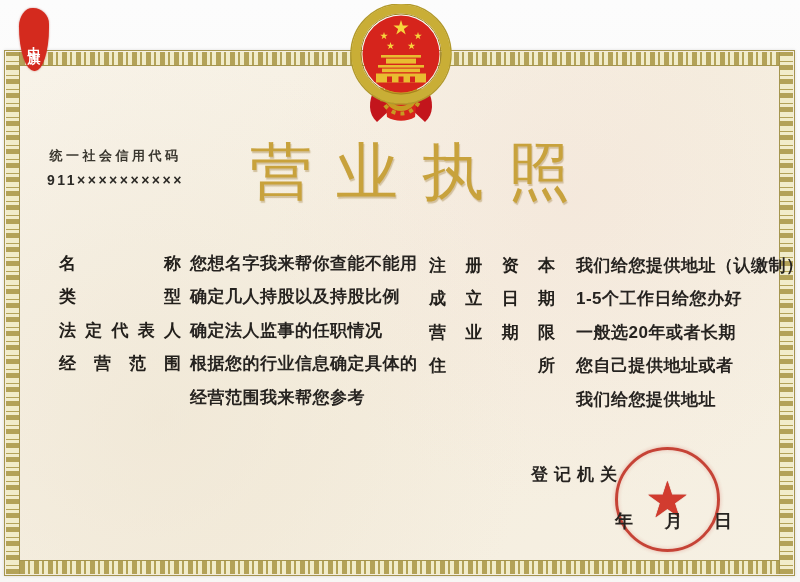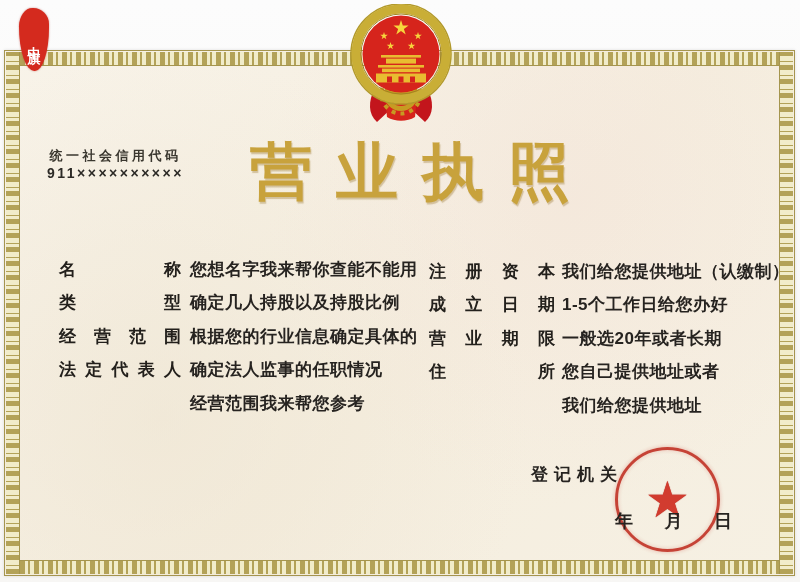--- a/index.html
+++ b/index.html
@@ -26,35 +26,35 @@
     background:repeating-linear-gradient(0deg,#b3a258 0 5px,#f1ecca 5px 8px,#b3a258 8px 9.5px,#f1ecca 9.5px 14px);}
   .band-top{top:2px;border-bottom:1px solid #a5954e;}
   .band-bottom{bottom:2px;border-top:1px solid #a5954e;}
   .band-left{left:2px;border-right:1px solid #a5954e;}
   .band-right{right:2px;border-left:1px solid #a5954e;}
 
   
   .emblem{position:absolute;left:340px;top:-46px;width:114px;height:122px;z-index:4;}
   .title{
     position:absolute;left:246px;top:80px;z-index:3;
-    font-size:62px;font-weight:700;letter-spacing:24px;white-space:nowrap;
+    font-size:62px;font-weight:400;letter-spacing:24px;white-space:nowrap;
     color:#c8a23c;text-shadow:1px 2px 1px rgba(145,108,32,.35);
   }
   .code-block{position:absolute;left:43px;top:97px;z-index:3;color:#2c2a26;text-align:center;}
   .code-label{font-size:13px;font-weight:700;letter-spacing:3.5px;color:#3a372f;}
-  .code-value{font-size:14px;font-weight:700;letter-spacing:2.5px;margin-top:0;color:#2c2a26;}
+  .code-value{font-size:14px;font-weight:700;letter-spacing:2.5px;margin-top:7px;color:#2c2a26;}
 
   
   .col{position:absolute;z-index:3;color:#262320;font-size:17px;font-weight:700;}
   .col-left{left:55px;top:197px;width:352px;}
   .col-right{left:425px;top:199px;width:360px;}
-  .frow{display:flex;align-items:flex-end;height:33.5px;line-height:22px;}
+  .frow{display:flex;align-items:center;height:33.5px;line-height:22px;}
   .lbl{text-align:justify;text-align-last:justify;flex:none;color:#23201c;}
   .col-left .lbl{width:122px;margin-right:9px;}
-  .col-right .lbl{width:126px;margin-right:7px;}
+  .col-right .lbl{width:126px;margin-right:21px;}
   .val{white-space:nowrap;letter-spacing:.5px;}
   .cont .lbl{visibility:hidden;}
 
   
   .reg-label{position:absolute;left:516px;top:413px;z-index:3;font-size:17px;font-weight:700;
     letter-spacing:6px;color:#262320;white-space:nowrap;margin-left:11px;}
   .seal{position:absolute;left:611px;top:397px;width:99px;height:99px;z-index:2;
     border:3.5px solid #c23528;border-radius:50%;opacity:.92;
     box-shadow:0 0 4px rgba(194,53,40,.35), inset 0 0 4px rgba(194,53,40,.25);
     display:flex;align-items:center;justify-content:center;}
@@ -139,26 +139,26 @@
     <div class="col col-left">
       <div class="frow">
         <span class="lbl">名称</span>
         <span class="val">您想名字我来帮你查能不能用</span>
       </div>
       <div class="frow">
         <span class="lbl">类型</span>
         <span class="val">确定几人持股以及持股比例</span>
       </div>
       <div class="frow">
+        <span class="lbl">法定代表人</span>
+        <span class="val">确定法人监事的任职情况</span>
+      </div>
+      <div class="frow">
         <span class="lbl">经营范围</span>
         <span class="val">根据您的行业信息确定具体的</span>
-      </div>
-      <div class="frow">
-        <span class="lbl">法定代表人</span>
-        <span class="val">确定法人监事的任职情况</span>
       </div>
       <div class="frow cont">
         <span class="lbl">经营范围</span>
         <span class="val">经营范围我来帮您参考</span>
       </div>
     </div>
 
     <div class="col col-right">
       <div class="frow">
         <span class="lbl">注册资本</span>

